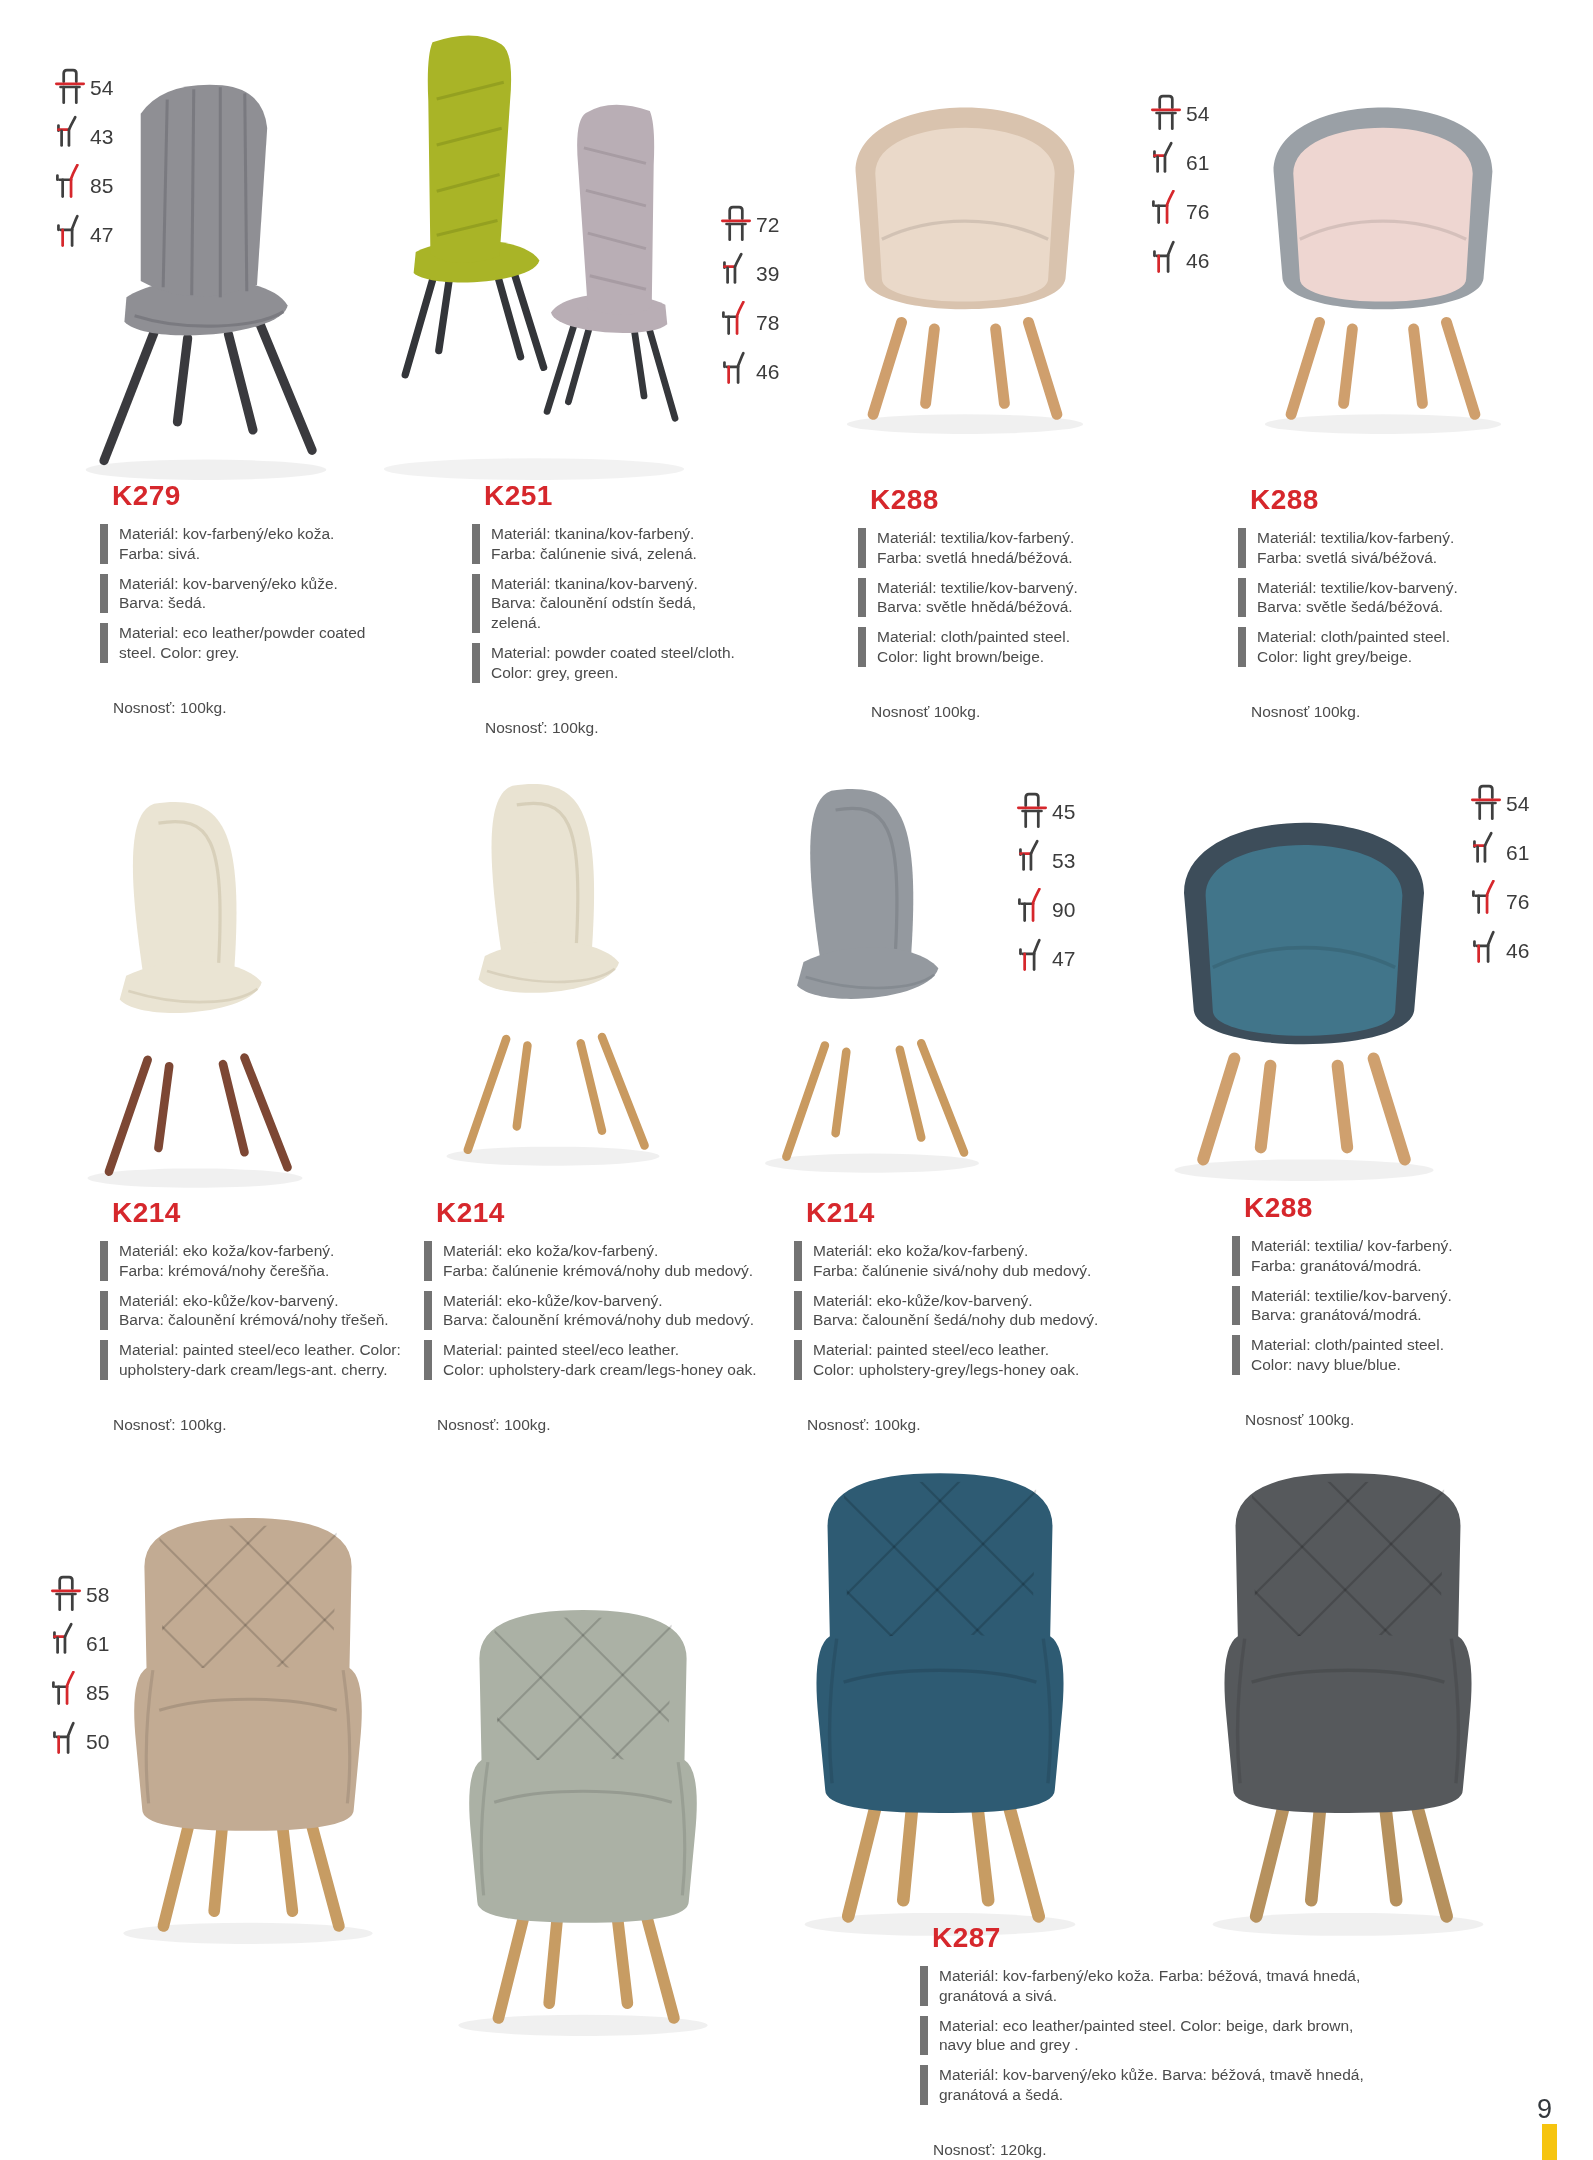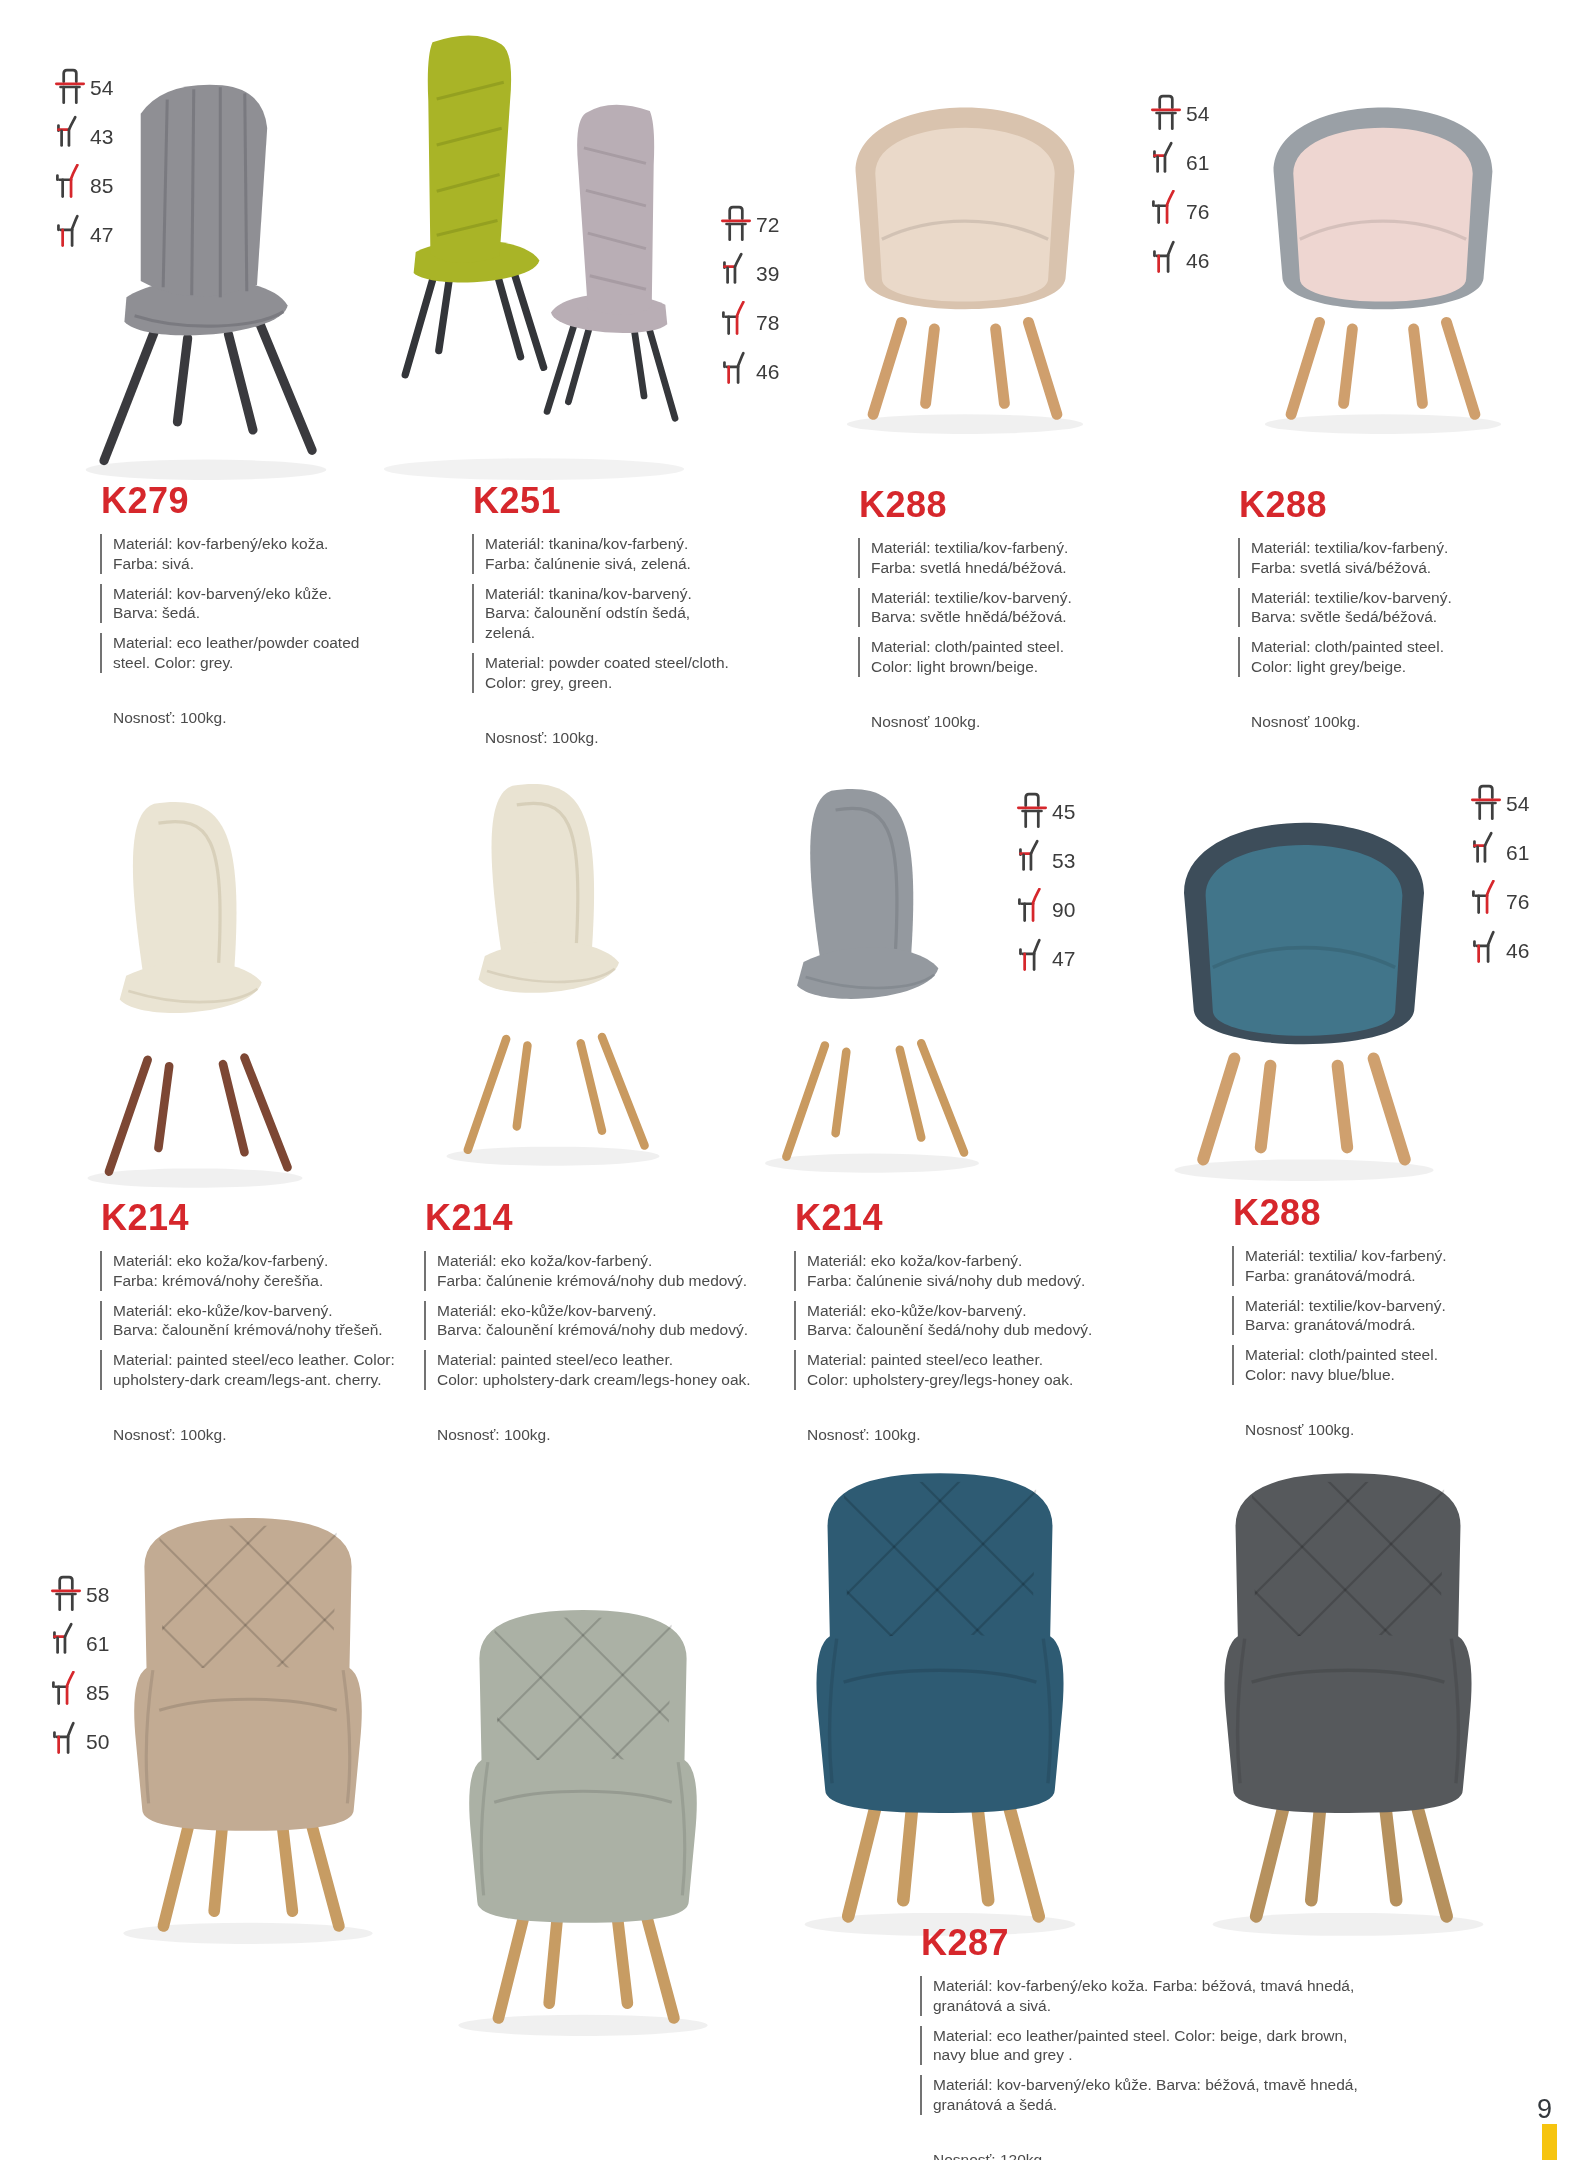--- a/index.html
+++ b/index.html
@@ -2,22 +2,22 @@
 <html style="--accent-red: #d6272c; --bar-yellow: #f6c40f; --dim-red: #d6272c;"><head>
 <meta charset="utf-8">
 <style>
   html,body{margin:0;padding:0;background:#fff;}
   body{width:1593px;height:2160px;position:relative;overflow:hidden;
        font-family:"Liberation Sans","DejaVu Sans",sans-serif;}
   .page{position:absolute;inset:0;background:#ffffff;}
 
   
   .product{position:absolute;}
-  .code{color:var(--accent-red,#d6272c);font-size:36px;font-weight:700;margin:0 0 12px 1px;letter-spacing:.5px;}
-  .spec{font-size:15.5px;color:#4b4b4b;line-height:1.28;border-left:2px solid #737373;
+  .code{color:var(--accent-red,#d6272c);font-size:28px;font-weight:700;margin:0 0 12px 12px;letter-spacing:.5px;}
+  .spec{font-size:15.5px;color:#4b4b4b;line-height:1.28;border-left:8px solid #737373;
         padding-left:11px;margin:0 0 10px 0;white-space:pre-line;}
   .capacity{font-size:15.5px;color:#4b4b4b;padding-left:13px;white-space:pre-line;margin-top:36px;}
 
   
   .dims{position:absolute;display:flex;flex-direction:column;align-items:center;}
   .dim{display:flex;flex-direction:row;align-items:center;margin-bottom:7px;}
   .dim svg{width:40px;height:42px;display:block;}
   .dim span{font-size:21px;color:#3c3c3c;line-height:1;margin-top:1px;}
 
   

